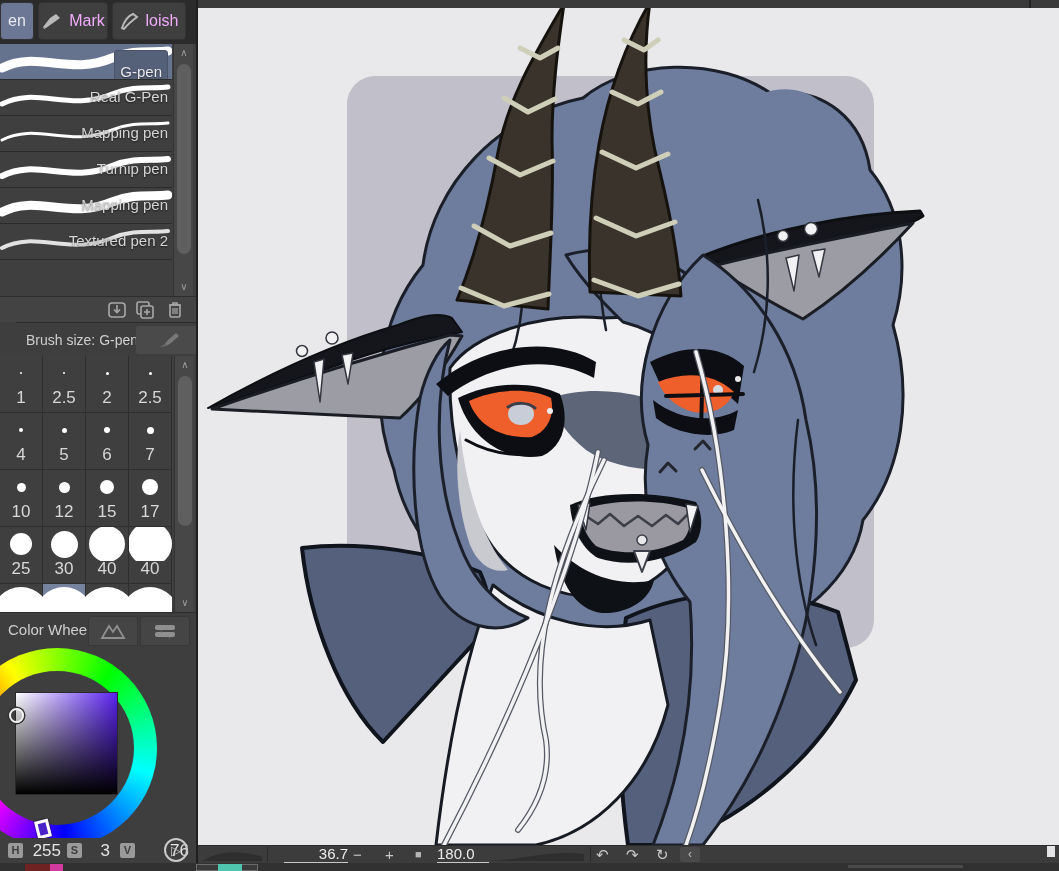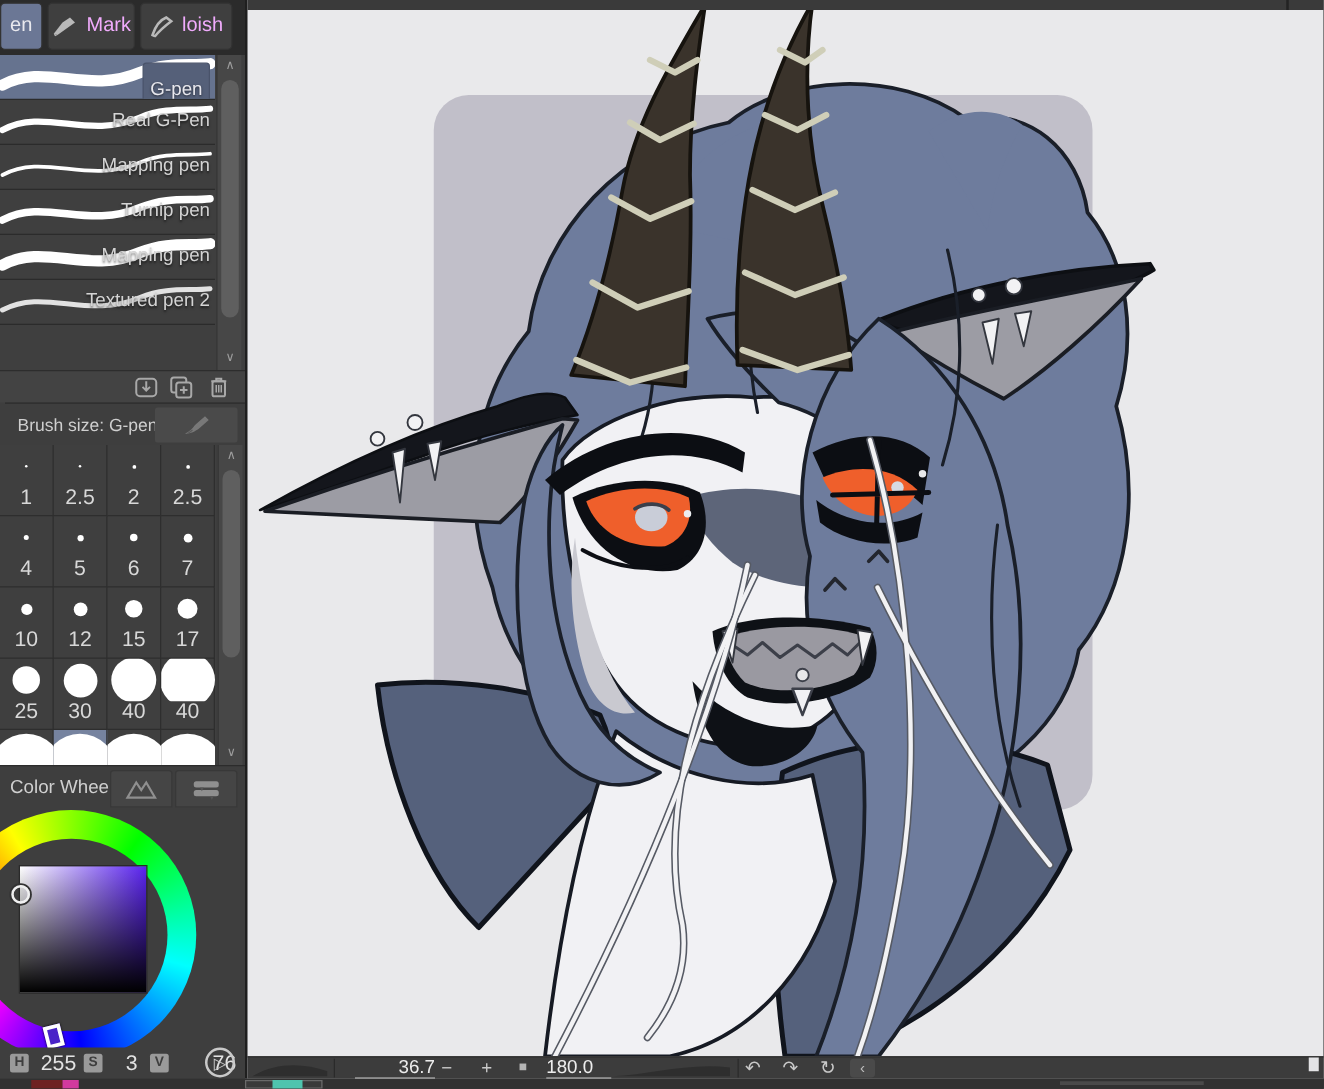--- a/index.html
+++ b/index.html
@@ -27,21 +27,21 @@
       padding:12px 5px;top:6px;color:#e8e8ee;}
 
   .vscroll{position:absolute;width:20px;background:#474747;border-left:1px solid #343434;}
   .vthumb{position:absolute;left:3px;width:14px;background:#5f5f5f;border-radius:7px;}
   .sarrow{position:absolute;left:0;width:20px;height:18px;color:#9d9d9d;font-size:10px;
           text-align:center;line-height:18px;}
 
   .actrow{left:0;top:296px;width:196px;height:26px;background:#434343;border-top:1px solid #2d2d2d;}
   .actrow svg{position:absolute;top:2px;}
 
-  .sizehdr{left:4px;top:322px;width:196px;height:34px;background:#3e3e3e;border-top:1px solid #2c2c2c;
+  .sizehdr{left:16px;top:322px;width:196px;height:34px;background:#3e3e3e;border-top:1px solid #2c2c2c;
            color:#cfcfcf;font-size:14px;line-height:34px;padding-left:10px;}
   .hdrbtn{position:absolute;left:120px;top:3px;width:66px;height:28px;background:#4a4a4a;
           border-radius:2px;display:flex;align-items:center;justify-content:center;}
 
   .sizegrid{left:0;top:356px;width:173px;height:256px;background:#3f3f3f;overflow:hidden;
             display:flex;flex-wrap:wrap;align-content:flex-start;}
   .cell{width:43px;height:57px;border-right:1px solid #2e2e2e;border-bottom:1px solid #2e2e2e;
         display:flex;flex-direction:column;align-items:center;}
   .cell.sel{background:#76839f;}
   .dotbox{width:43px;height:34px;display:flex;align-items:center;justify-content:center;overflow:hidden;}

